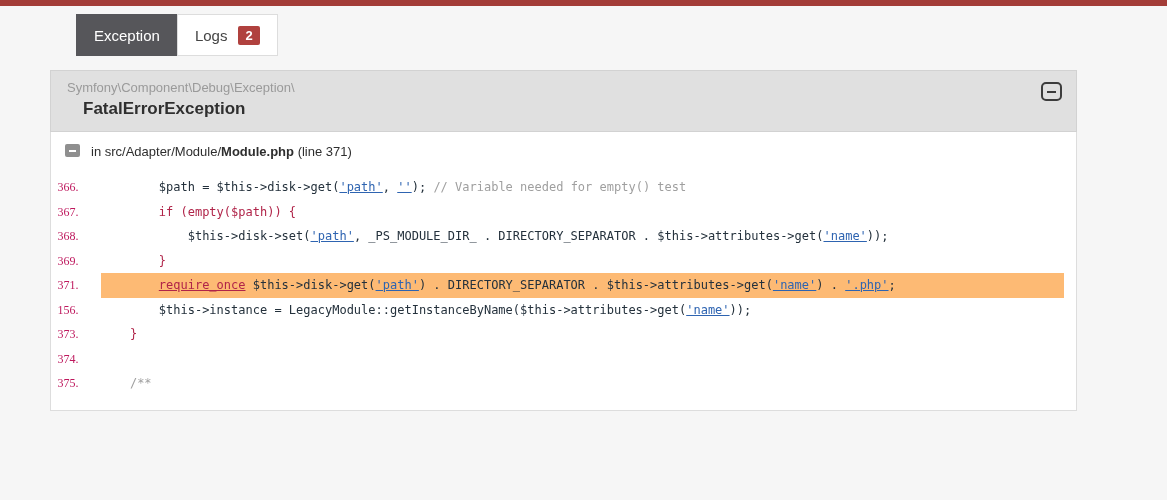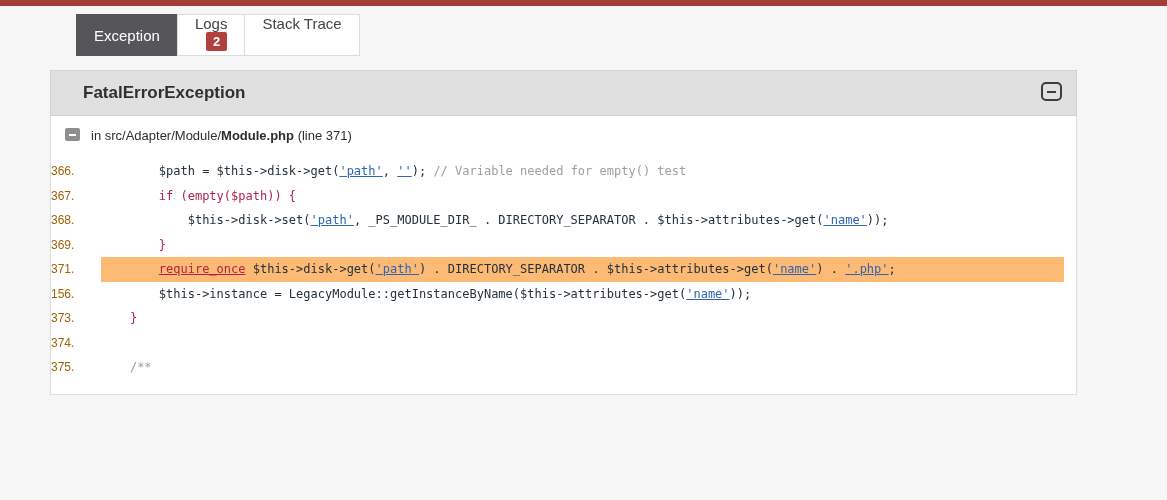--- a/index.html
+++ b/index.html
@@ -15,21 +15,21 @@
   .topbar { height: 6px; background: #a33d38; width: 100%; }
 
   
   .tabs { display: flex; margin: 8px 0 0 76px; }
   .tab {
     height: 42px; display: inline-flex; align-items: center;
     padding: 0 17px; font-size: 15px; color: #444;
     background: #fff; border: 1px solid #ddd; cursor: pointer;
     font-family: "Liberation Sans", sans-serif;
   }
-  .tab + .tab { margin-left: -1px; flex-direction: column; }
+  .tab + .tab { margin-left: -1px; }
   .tab.active { background: #56565a; color: #fff; border-color: #56565a; }
   .badge {
     background: #b0413e; color: #fff; font-size: 13px; font-weight: bold;
     padding: 3px 7px; margin-left: 11px; border-radius: 2px; line-height: 13px;
   }
 
   
   .panel { width: 1027px; margin: 14px 0 0 50px; }
   .panel-header {
     position: relative; background: #e0e0e0;
@@ -58,23 +58,23 @@
     width: 15px; height: 13px; background: #8f8f8f; border: none;
     border-radius: 2px; cursor: pointer; padding: 0;
     display: inline-flex; align-items: center; justify-content: center; flex: none;
   }
   .mini-toggle .bar { width: 7px; height: 2px; background: #fff; }
 
   
   .code { font-family: "DejaVu Sans Mono", monospace; font-size: 12px; padding: 6px 0 14px 0; }
   .code-line { display: flex; line-height: 24.5px; white-space: pre; padding-right: 12px; }
   .ln {
-    width: 50px; min-width: 50px; text-align: left;
-    color: #a16207; padding-right: 16px;
-    font-family: Liberation Sans, sans-serif; font-size: 12px;
+    width: 50px; min-width: 50px; text-align: center;
+    color: #be185d; padding-right: 16px;
+    font-family: Liberation Serif, serif; font-size: 12px;
   }
   .lc { flex: 1; }
   .code-line.hl .lc { background: #fdba74; }
 
   .tok-d  { color: #24313c; }
   .tok-k  { color: #b02449; }
   .tok-ku { color: #b02449; text-decoration: underline; }
   .tok-s  { color: #2e64b1; text-decoration: underline; }
   .tok-c  { color: #9f9f9f; }
 </style>
@@ -84,27 +84,25 @@
 <div class="topbar"></div>
 
 <nav class="tabs">
   <button class="tab active">
     <span>Exception</span>
   </button>
   <button class="tab">
     <span>Logs</span>
     <span class="badge">2</span>
   </button>
-  <button class="tab">
-    <span>Stack Trace</span>
-  </button>
 </nav>
 
 <section class="panel">
   <header class="panel-header">
+    <p class="ns">Symfony\Component\Debug\Exception\</p>
     <h1 class="exc-name">FatalErrorException</h1>
     <button class="collapse-btn">
       <span class="bar"></span>
     </button>
   </header>
 
   <div class="panel-body">
     <div class="file-row">
       <button class="mini-toggle">
         <span class="bar"></span>

